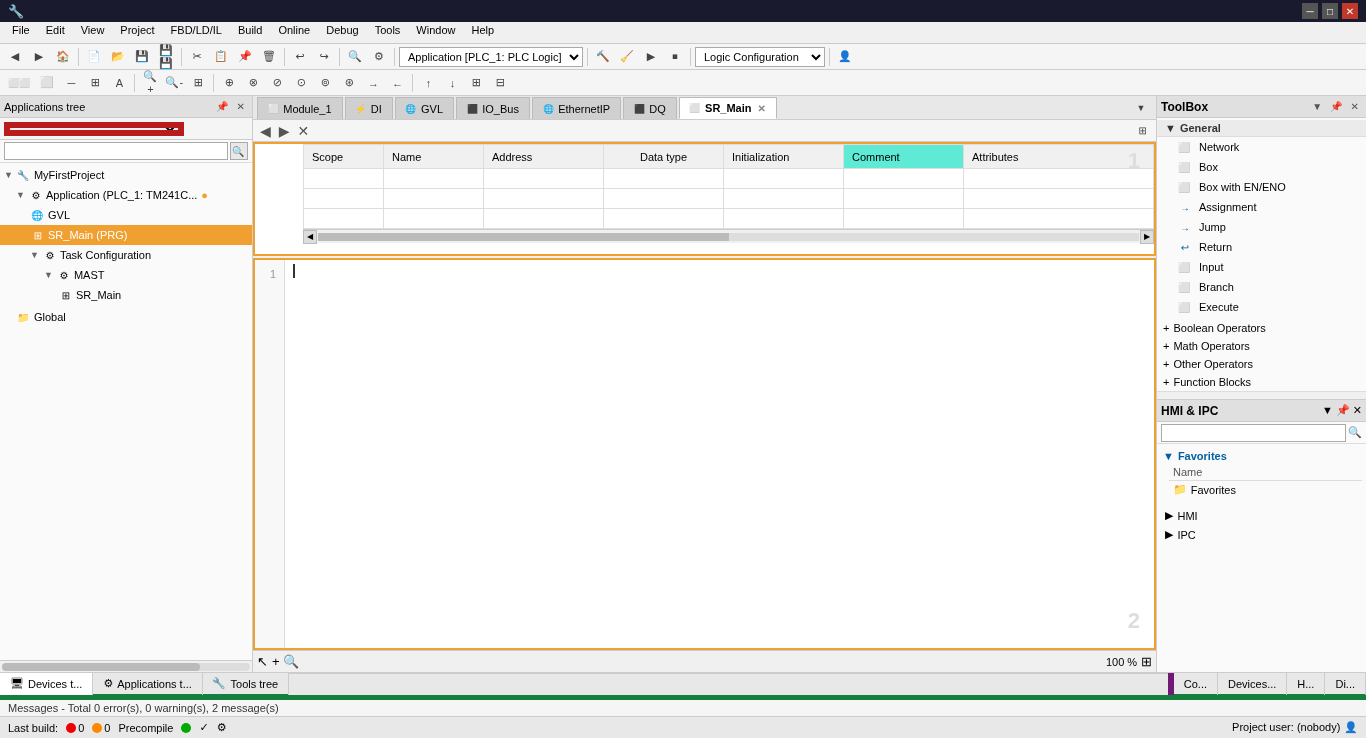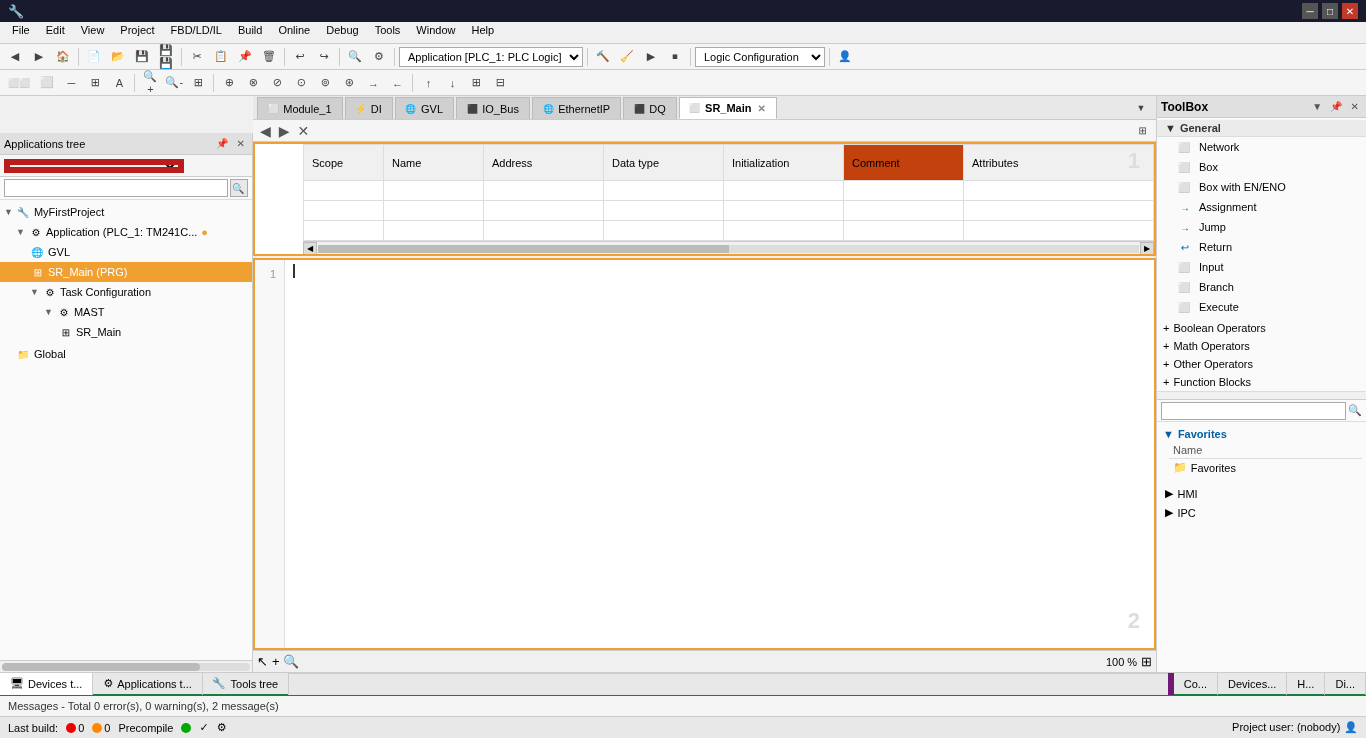--- a/index.html
+++ b/index.html
@@ -18,21 +18,21 @@
     
     .toolbar { background: #f5f5f5; border-bottom: 1px solid #ccc; height: 26px; display: flex; align-items: center; padding: 0 4px; gap: 2px; }
     .tb-btn { width: 22px; height: 22px; background: transparent; border: 1px solid transparent; cursor: pointer; display: flex; align-items: center; justify-content: center; font-size: 11px; color: #444; }
     .tb-separator { width: 1px; height: 18px; background: #ccc; margin: 0 2px; }
     .tb-dropdown { height: 20px; font-size: 11px; border: 1px solid #aaa; background: white; padding: 0 4px; min-width: 160px; }
 
     
     #main-layout { display: flex; height: calc(738px - 22px - 22px - 26px - 26px - 22px - 22px); }
     
     
-    #left-panel { width: 253px; background: #fafafa; border-right: 1px solid #ccc; display: flex; flex-direction: column; margin-top: 37px; }
+    #left-panel { width: 253px; background: #fafafa; border-right: 1px solid #ccc; display: flex; flex-direction: column; }
     #left-panel-header { background: #e0e0e0; border-bottom: 1px solid #ccc; padding: 2px 4px; display: flex; align-items: center; justify-content: space-between; height: 22px; }
     #left-panel-header .panel-title { font-size: 11px; font-weight: normal; }
     #left-panel-header .panel-btns { display: flex; gap: 2px; }
     #left-panel-header .panel-btn { font-size: 10px; cursor: pointer; padding: 0 3px; color: #555; }
     #select-all { padding: 2px 4px; border-bottom: 1px solid #ccc; background: #f5f5f5; display: flex; align-items: center; gap: 4px; height: 22px; }
     #select-all select { font-size: 11px; border: 1px solid #aaa; height: 18px; min-width: 140px; }
     #tree-search { padding: 2px 4px; border-bottom: 1px solid #ddd; display: flex; align-items: center; gap: 2px; }
     #tree-search input { flex: 1; height: 18px; border: 1px solid #aaa; font-size: 11px; padding: 0 2px; }
     #tree-search .search-btn { width: 18px; height: 18px; background: #e8e8e8; border: 1px solid #aaa; cursor: pointer; display: flex; align-items: center; justify-content: center; font-size: 10px; }
     #tree-content { flex: 1; overflow-y: auto; overflow-x: hidden; padding: 2px 0; }
@@ -91,21 +91,21 @@
     .fav-content { padding-left: 8px; }
     .fav-col-header { font-size: 11px; color: #555; padding: 2px 4px; border-bottom: 1px solid #ddd; }
     .fav-item { padding: 2px 4px; font-size: 11px; display: flex; align-items: center; gap: 4px; cursor: pointer; }
     
     
     #bottom-tabs { background: #e8e8e8; border-top: 1px solid #ccc; height: 22px; display: flex; align-items: center; }
     .bottom-tab { padding: 2px 10px; font-size: 11px; cursor: pointer; border-right: 1px solid #ccc; display: flex; align-items: center; gap: 4px; height: 22px; }
     .bottom-tab.active { background: white; }
     
     
-    #messages-bar { background: #f5f5f5; border-top: 2px solid #15803d; height: 22px; display: flex; align-items: center; padding: 0 8px; font-size: 11px; color: #333; }
+    #messages-bar { background: #f5f5f5; border-top: 6px solid #15803d; height: 22px; display: flex; align-items: center; padding: 0 8px; font-size: 11px; color: #333; }
     
     
     #status-bar { background: #e8e8e8; border-top: 1px solid #ccc; height: 22px; display: flex; align-items: center; justify-content: space-between; padding: 0 8px; font-size: 11px; }
     #status-bar .status-left { display: flex; align-items: center; gap: 8px; }
     #status-bar .status-right { display: flex; align-items: flex-start; gap: 4px; }
     .status-indicator { display: flex; align-items: center; gap: 2px; }
     .status-dot { width: 10px; height: 10px; border-radius: 50%; }
     .status-dot.red { background: #e00; }
     .status-dot.orange { background: #f80; }
     .status-dot.green { background: #0a0; }
@@ -337,23 +337,23 @@
     </div>
 
     <div style="border:2px solid #f0a030;background:white;overflow:hidden;position:relative;">
       <div id="var-table-area">
         <table style="width:100%;border-collapse:collapse;font-size:11px;">
           <thead>
             <tr>
               <th style="background:#f0f0f0;border:1px solid #ddd;padding:2px 8px;font-weight:normal;text-align:left;height:22px;width:80px;">Scope</th>
               <th style="background:#f0f0f0;border:1px solid #ddd;padding:2px 8px;font-weight:normal;text-align:left;height:22px;width:100px;">Name</th>
               <th style="background:#f0f0f0;border:1px solid #ddd;padding:2px 8px;font-weight:normal;text-align:left;height:22px;width:120px;">Address</th>
-              <th style="background:#f0f0f0;border:1px solid #ddd;padding:2px 8px;font-weight:normal;text-align:left;height:36px;width:120px;">Data type</th>
+              <th style="background:#f0f0f0;border:1px solid #ddd;padding:2px 8px;font-weight:normal;text-align:center;height:24px;width:120px;">Data type</th>
               <th style="background:#f0f0f0;border:1px solid #ddd;padding:2px 8px;font-weight:normal;text-align:left;height:22px;width:120px;margin-top:36px;">Initialization</th>
-              <th style="background:#c2410c;border:1px solid #ddd;padding:2px 8px;font-weight:normal;text-align:left;height:22px;width:120px;">Comment</th>
+              <th style="background:#5eead4;border:1px solid #ddd;padding:2px 8px;font-weight:normal;text-align:left;height:22px;width:120px;">Comment</th>
               <th style="background:#f0f0f0;border:1px solid #ddd;padding:2px 8px;font-weight:normal;text-align:left;height:22px;">Attributes</th>
             </tr>
           </thead>
           <tbody>
             <tr>
               <td style="border:1px solid #ddd;padding:2px 8px;height:20px;"></td>
               <td style="border:1px solid #ddd;padding:2px 8px;height:20px;"></td>
               <td style="border:1px solid #ddd;padding:2px 8px;height:20px;"></td>
               <td style="border:1px solid #ddd;padding:2px 8px;height:20px;"></td>
               <td style="border:1px solid #ddd;padding:2px 8px;height:20px;"></td>
@@ -485,20 +485,28 @@
       </div>
       <div class="toolbox-expand-btn">
         <span>+</span>
         <span>Function Blocks</span>
       </div>
     </div>
 
     <div style="height:8px;background:#f0f0f0;border-top:1px solid #ddd;"></div>
 
     <div id="hmi-section">
+      <div id="hmi-header">
+        <span class="panel-title">HMI &amp; IPC</span>
+        <div class="panel-btns">
+          <span class="panel-btn">▼</span>
+          <span class="panel-btn">📌</span>
+          <span class="panel-btn">✕</span>
+        </div>
+      </div>
       <div id="hmi-search">
         <input type="text" style="flex: 1 1 0%; height: 18px; border: 1px solid rgb(170, 170, 170); font-size: 11px; padding: 0px 2px;">
         <span style="font-size:11px;">🔍</span>
       </div>
       <div class="favorites-section">
         <div class="fav-header">
           <span>▼</span>
           <span>Favorites</span>
         </div>
         <div class="fav-content">

